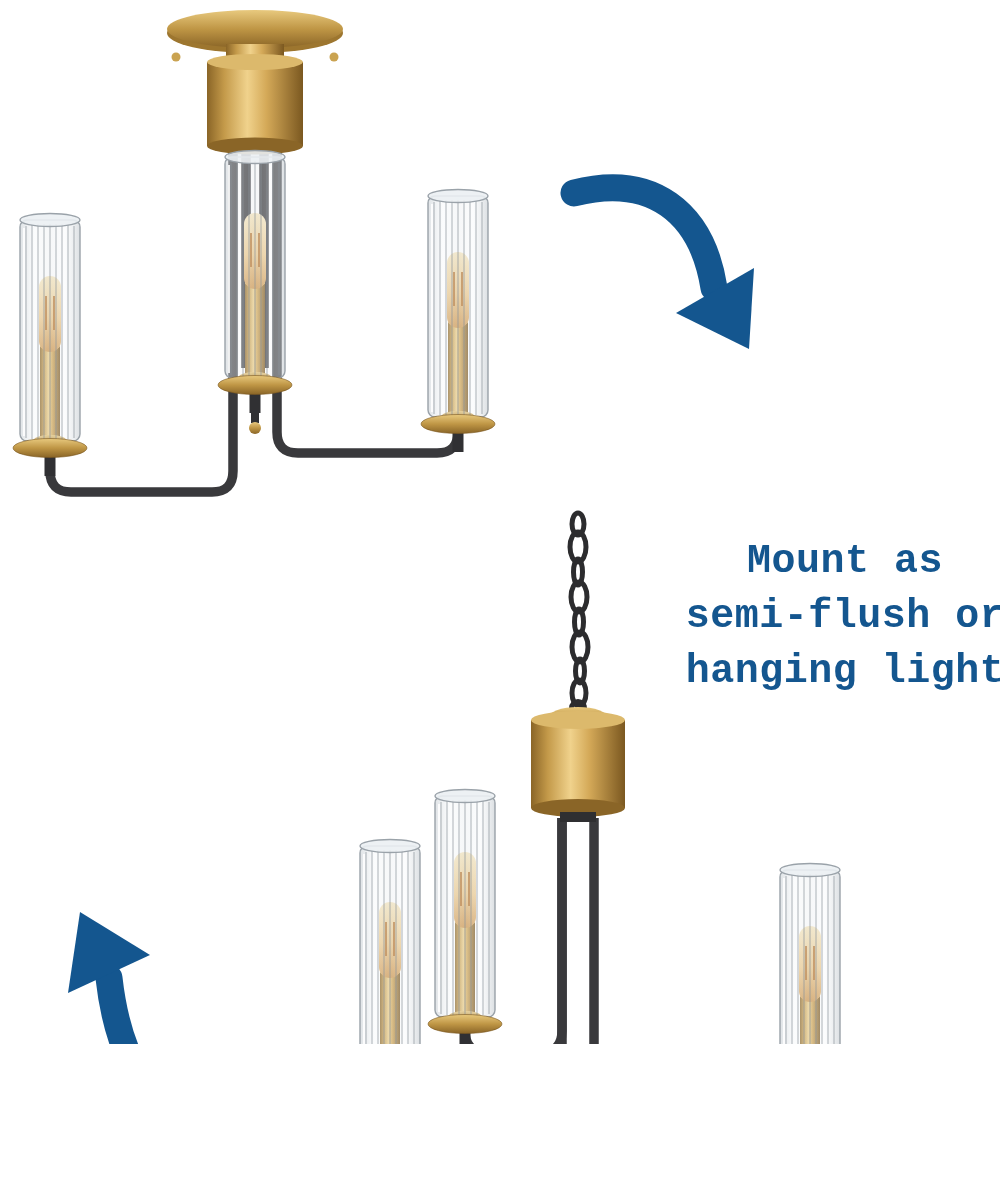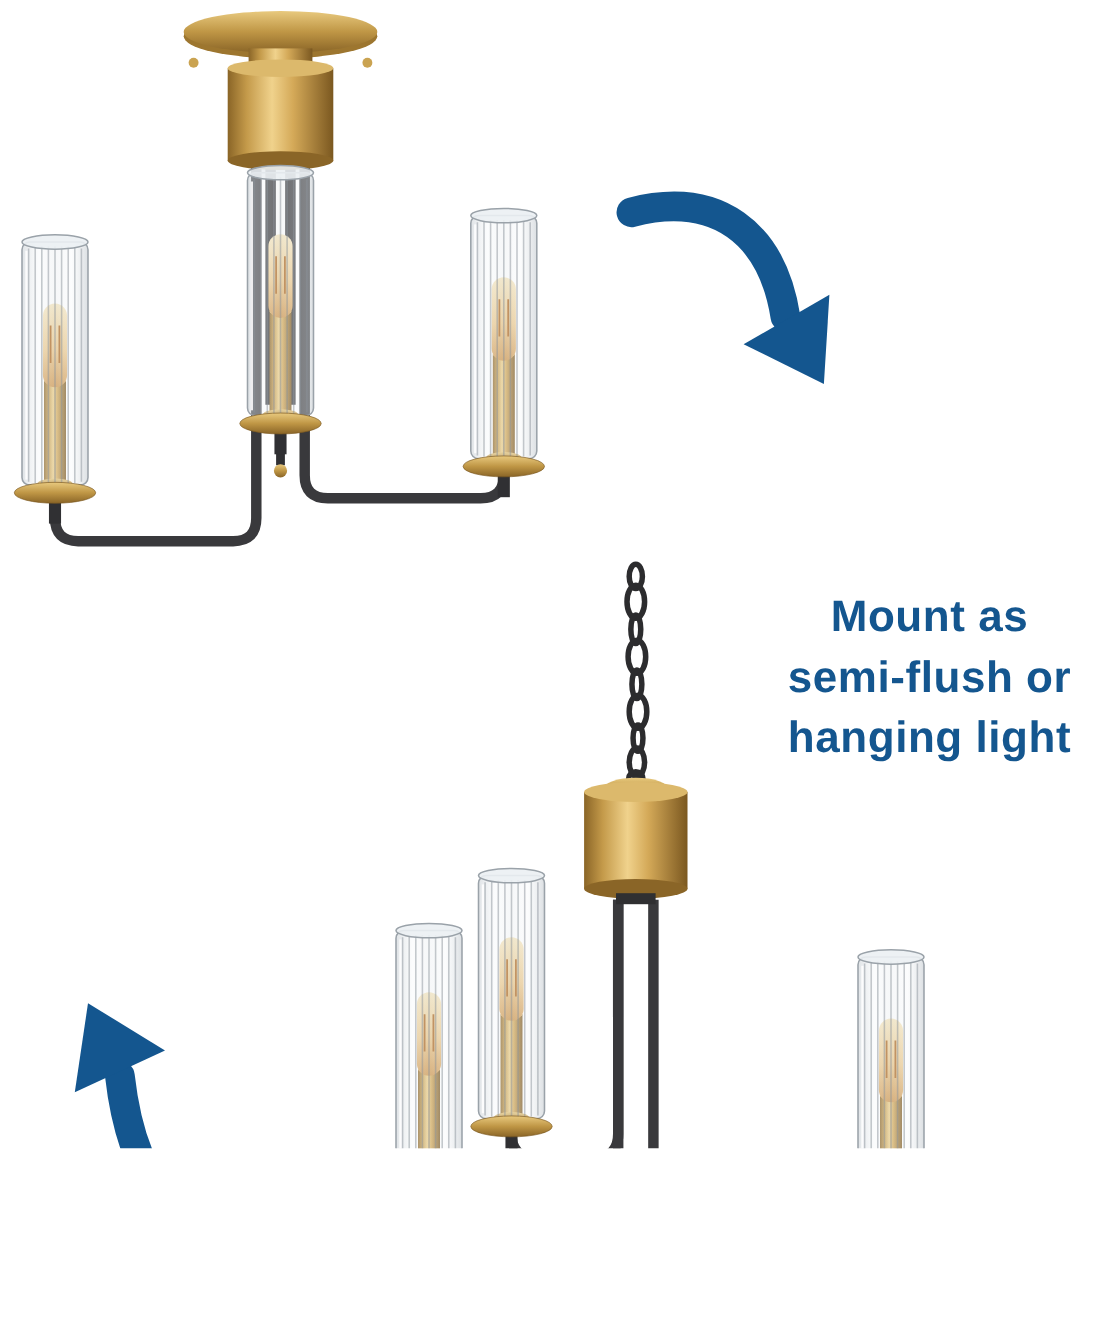--- a/index.html
+++ b/index.html
@@ -2,21 +2,21 @@
 <html><head>
 <meta charset="utf-8">
 <style>
   html, body { margin: 0; padding: 0; background: #ffffff; }
   .stage {
     position: relative;
     width: 1000px;
     height: 1044px;
     background: #ffffff;
     overflow: hidden;
-    font-family: Liberation Sans, sans-serif;
+    font-family: Liberation Mono, monospace;
   }
   .stage svg { position: absolute; left: 0; top: 0; }
   .annotation {
     position: absolute;
     left: 655px;
     top: 534px;
     width: 380px;
     text-align: center;
     color: #14568f;
     font-size: 40px;

